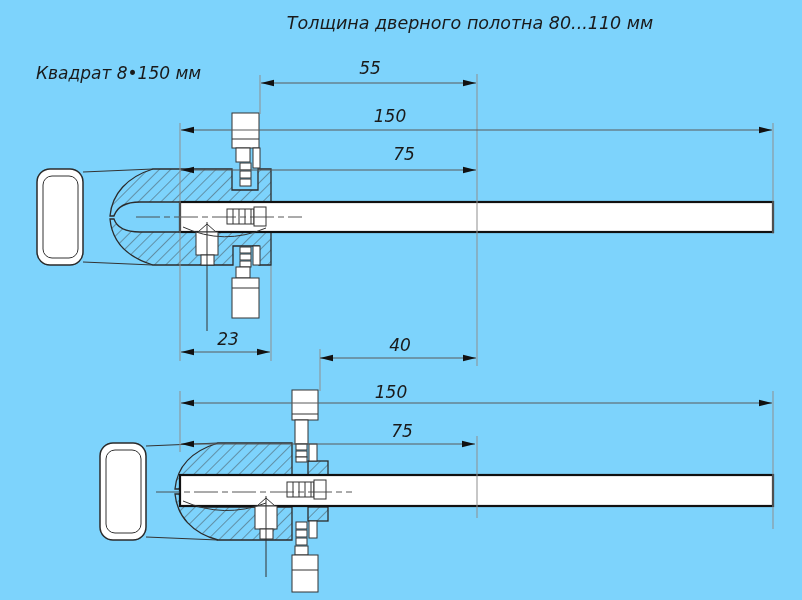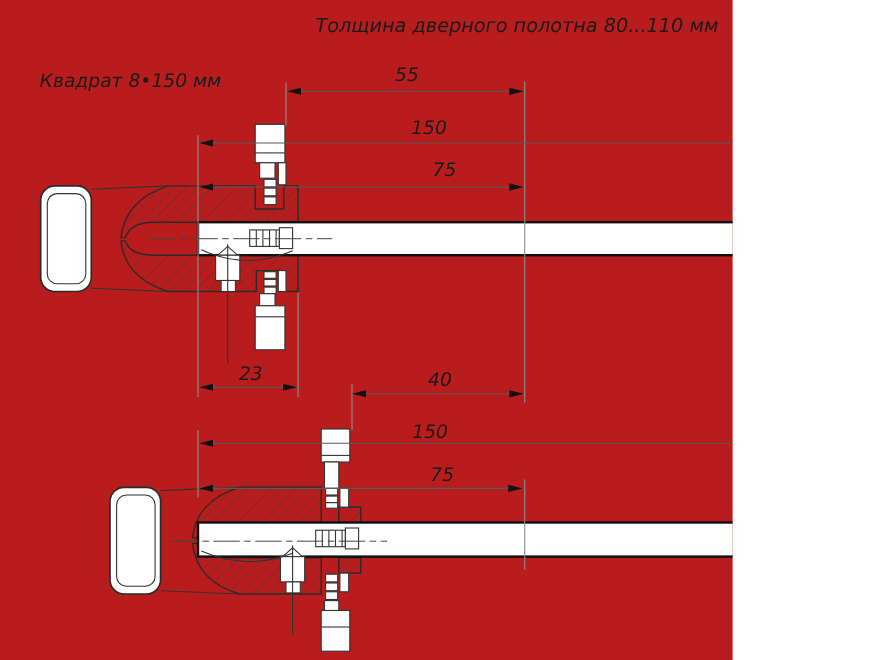--- a/index.html
+++ b/index.html
@@ -1,16 +1,16 @@
 <!DOCTYPE html>
 <html><head>
 <meta charset="utf-8">
 <style>
   html,body{margin:0;padding:0;background:#ffffff;}
-  .stage{position:relative;width:666px;height:600px;background:#b91c1c;overflow:hidden;text-decoration:underline;}
+  .stage{position:relative;width:802px;height:600px;background:#7dd3fc;overflow:hidden;text-decoration:underline;}
   .t{font:italic 17px "DejaVu Sans","Liberation Sans",sans-serif;fill:#1a1a1a;}
   .title-t{font:italic 17.5px "DejaVu Sans","Liberation Sans",sans-serif;fill:#1a1a1a;}
   .dl{stroke:#5a5a5a;stroke-width:1;fill:none;}
   .ext{stroke:#8f8f8f;stroke-width:1;fill:none;}
   .bold{stroke:#111111;stroke-width:2.2;fill:#ffffff;}
   .med{stroke:#2b2b2b;stroke-width:1.5;fill:#ffffff;}
   .thin{stroke:#333333;stroke-width:1;fill:none;}
   .wfill{fill:#ffffff;stroke:#333333;stroke-width:1;}
   .hatched{fill:url(#hatch);stroke:#2b2b2b;stroke-width:1.3;}
   .cl{stroke:#444444;stroke-width:0.9;stroke-dasharray:24 4 6 4;fill:none;}

